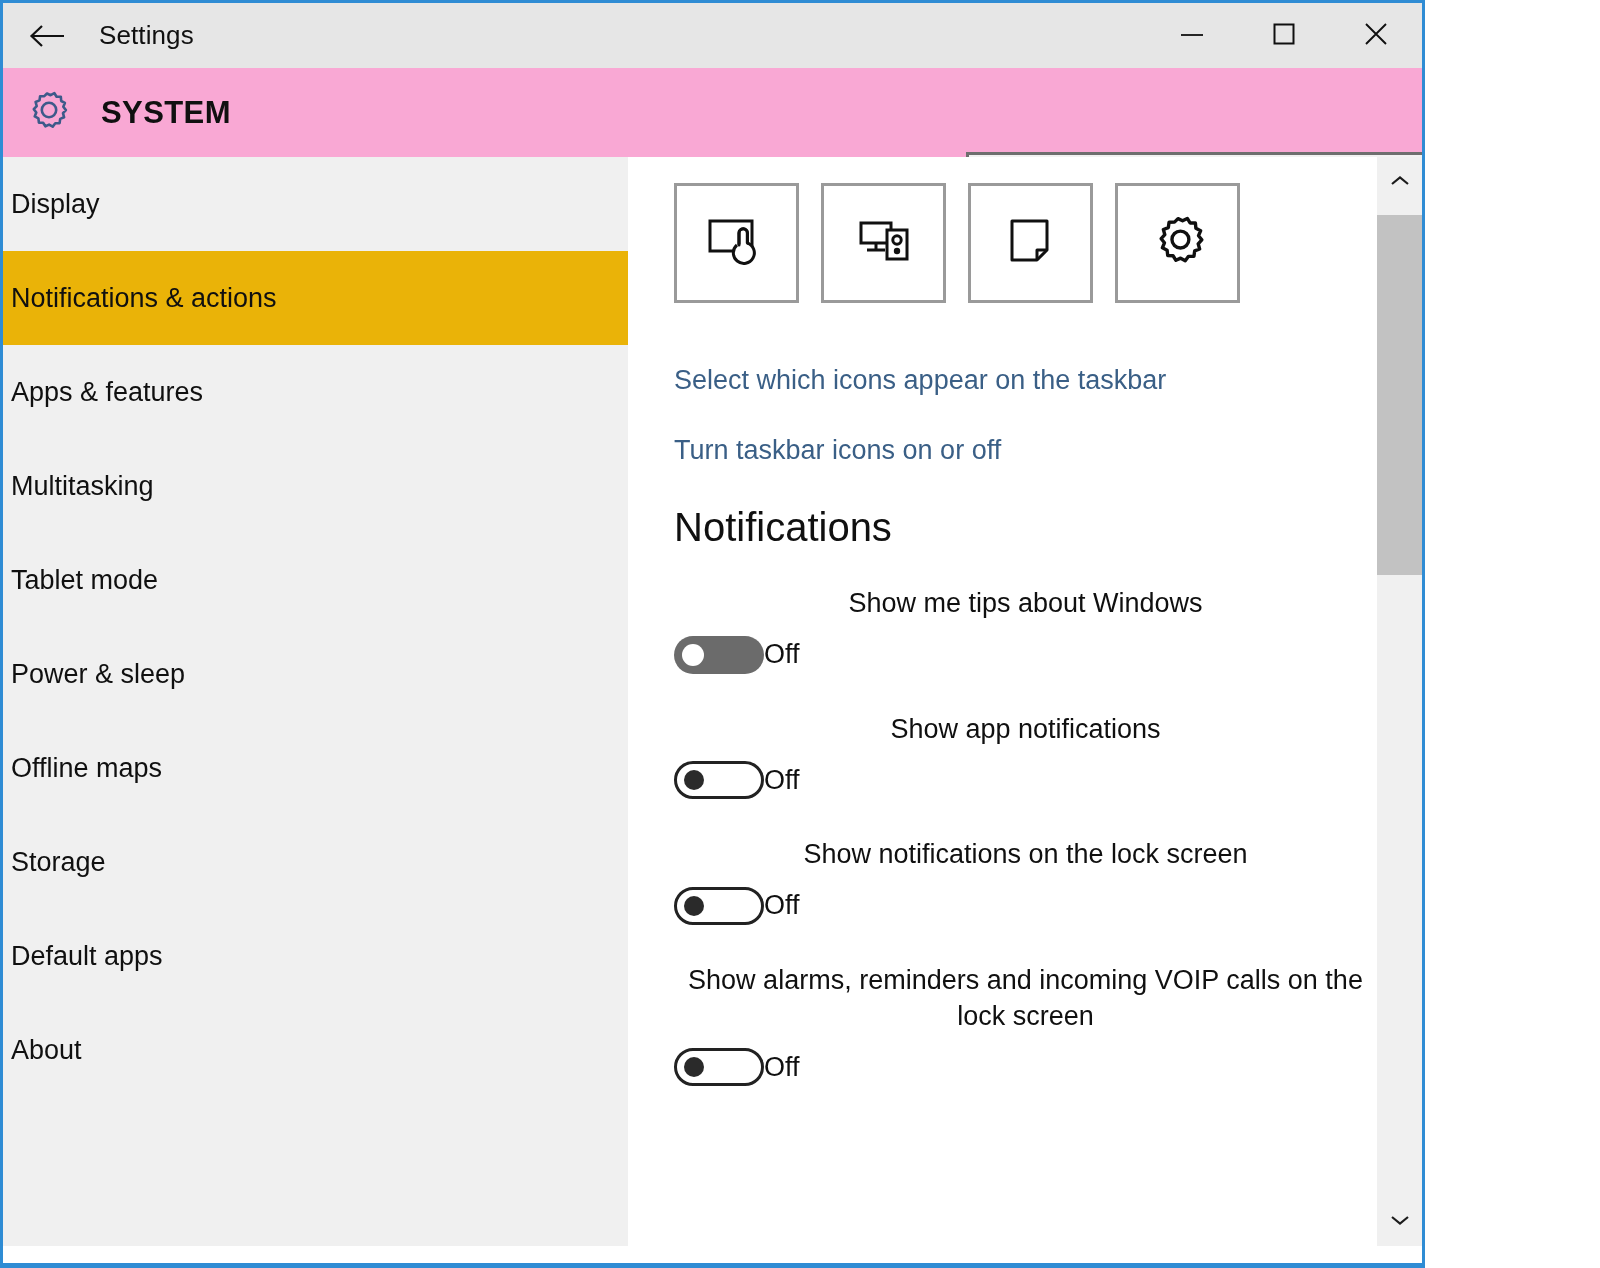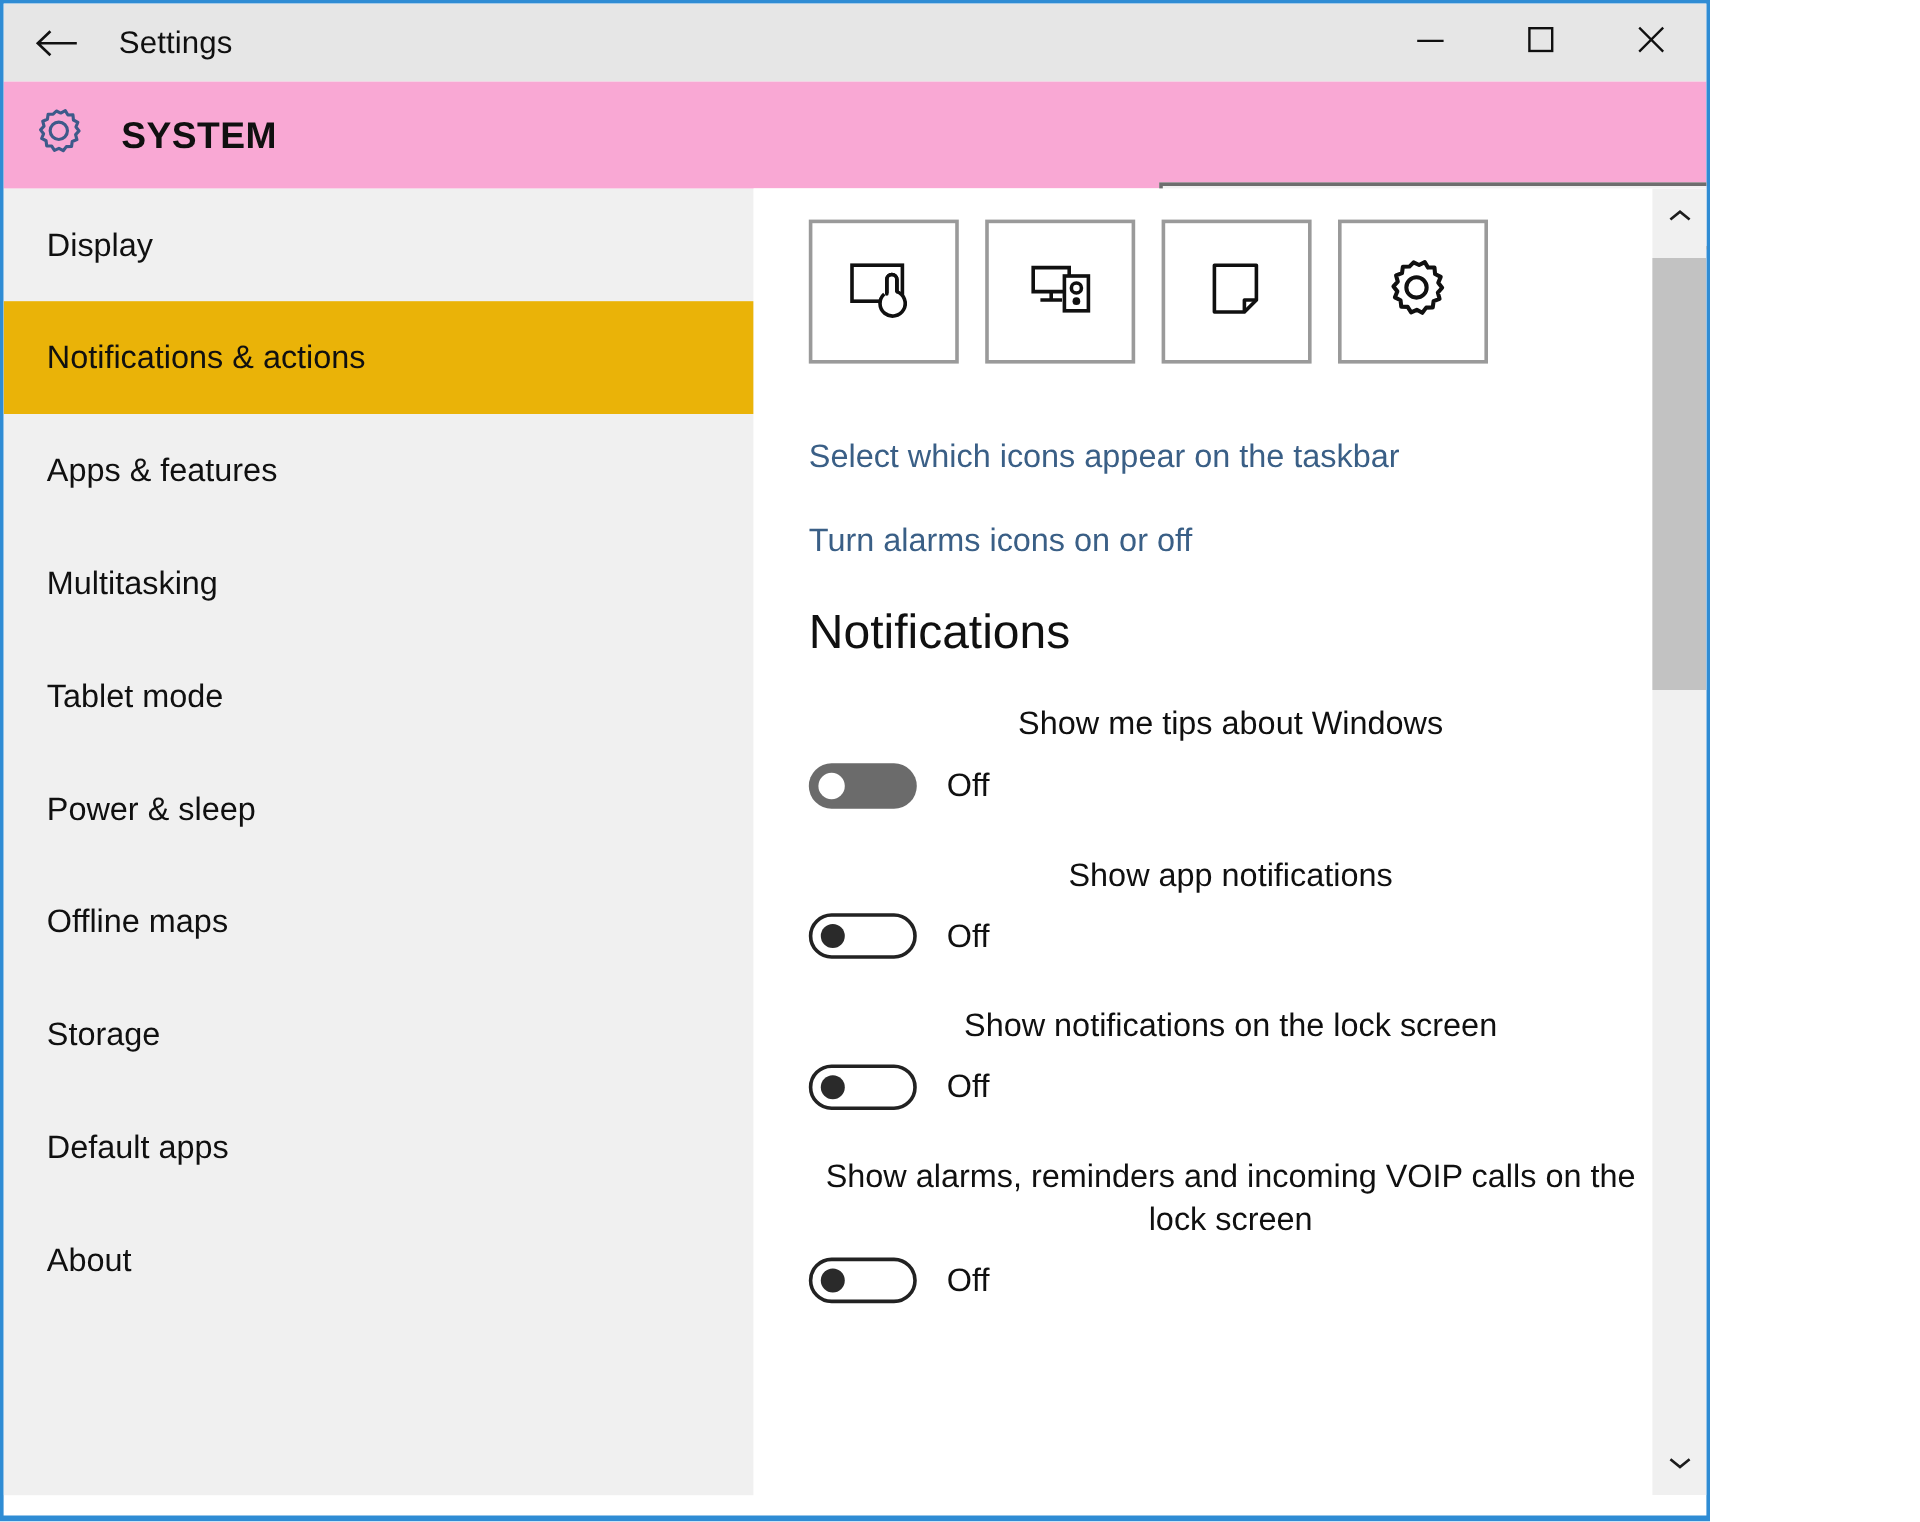--- a/index.html
+++ b/index.html
@@ -100,21 +100,21 @@
 
   
   .sidebar {
     width:625px;
     background:#f0f0f0;
     flex-shrink:0;
   }
   .nav-item {
     height:94px;
     display:flex; align-items:center;
-    padding-left:36px;
+    padding-left:8px;
     font-size:27px;
     color:#101010;
     cursor:pointer;
   }
   .nav-item.active {
     background:#eab308;
   }
 
   
   .content-outer {
@@ -170,21 +170,20 @@
     font-size:27px;
     color:#101010;
     line-height:1.32;
     max-width:800px;
     margin-bottom:14px;
     text-align:center;
   }
   .toggle-row {
     display:flex;
     align-items:center;
-    gap:25px;
   }
   .toggle {
     width:90px; height:38px;
     border-radius:19px;
     position:relative;
     cursor:pointer;
     flex-shrink:0;
   }
   .toggle.filled {
     background:#6b6b6b;
@@ -390,21 +389,21 @@
                          L26.2 38.2 L22.3 40 L19.9 36.2 L15.5 36.1 L15 31.6 L11.1 29.6 L12.8 25.5
                          L10.1 22.1 L13.1 18.8 L11.9 14.5 L16 12.9 L16.6 8.5 L21.1 8.4 Z" fill="none" stroke="#101010" stroke-width="2.8" stroke-linejoin="round"></path>
                 <circle cx="26" cy="22.8" r="7" fill="none" stroke="#101010" stroke-width="2.8"></circle>
               </svg>
             </span>
           </div>
         </div>
 
         <div class="links">
           <a class="link" href="#">Select which icons appear on the taskbar</a>
-          <a class="link" href="#">Turn alarms icons on or off</a>
+          <a class="link" href="#">Turn taskbar icons on or off</a>
         </div>
 
         <div class="big-head">Notifications</div>
 
         <div class="setting">
           <div class="setting-label">Show me tips about Windows</div>
           <div class="toggle-row">
             <div class="toggle filled">
               <div class="knob"></div>
             </div>

